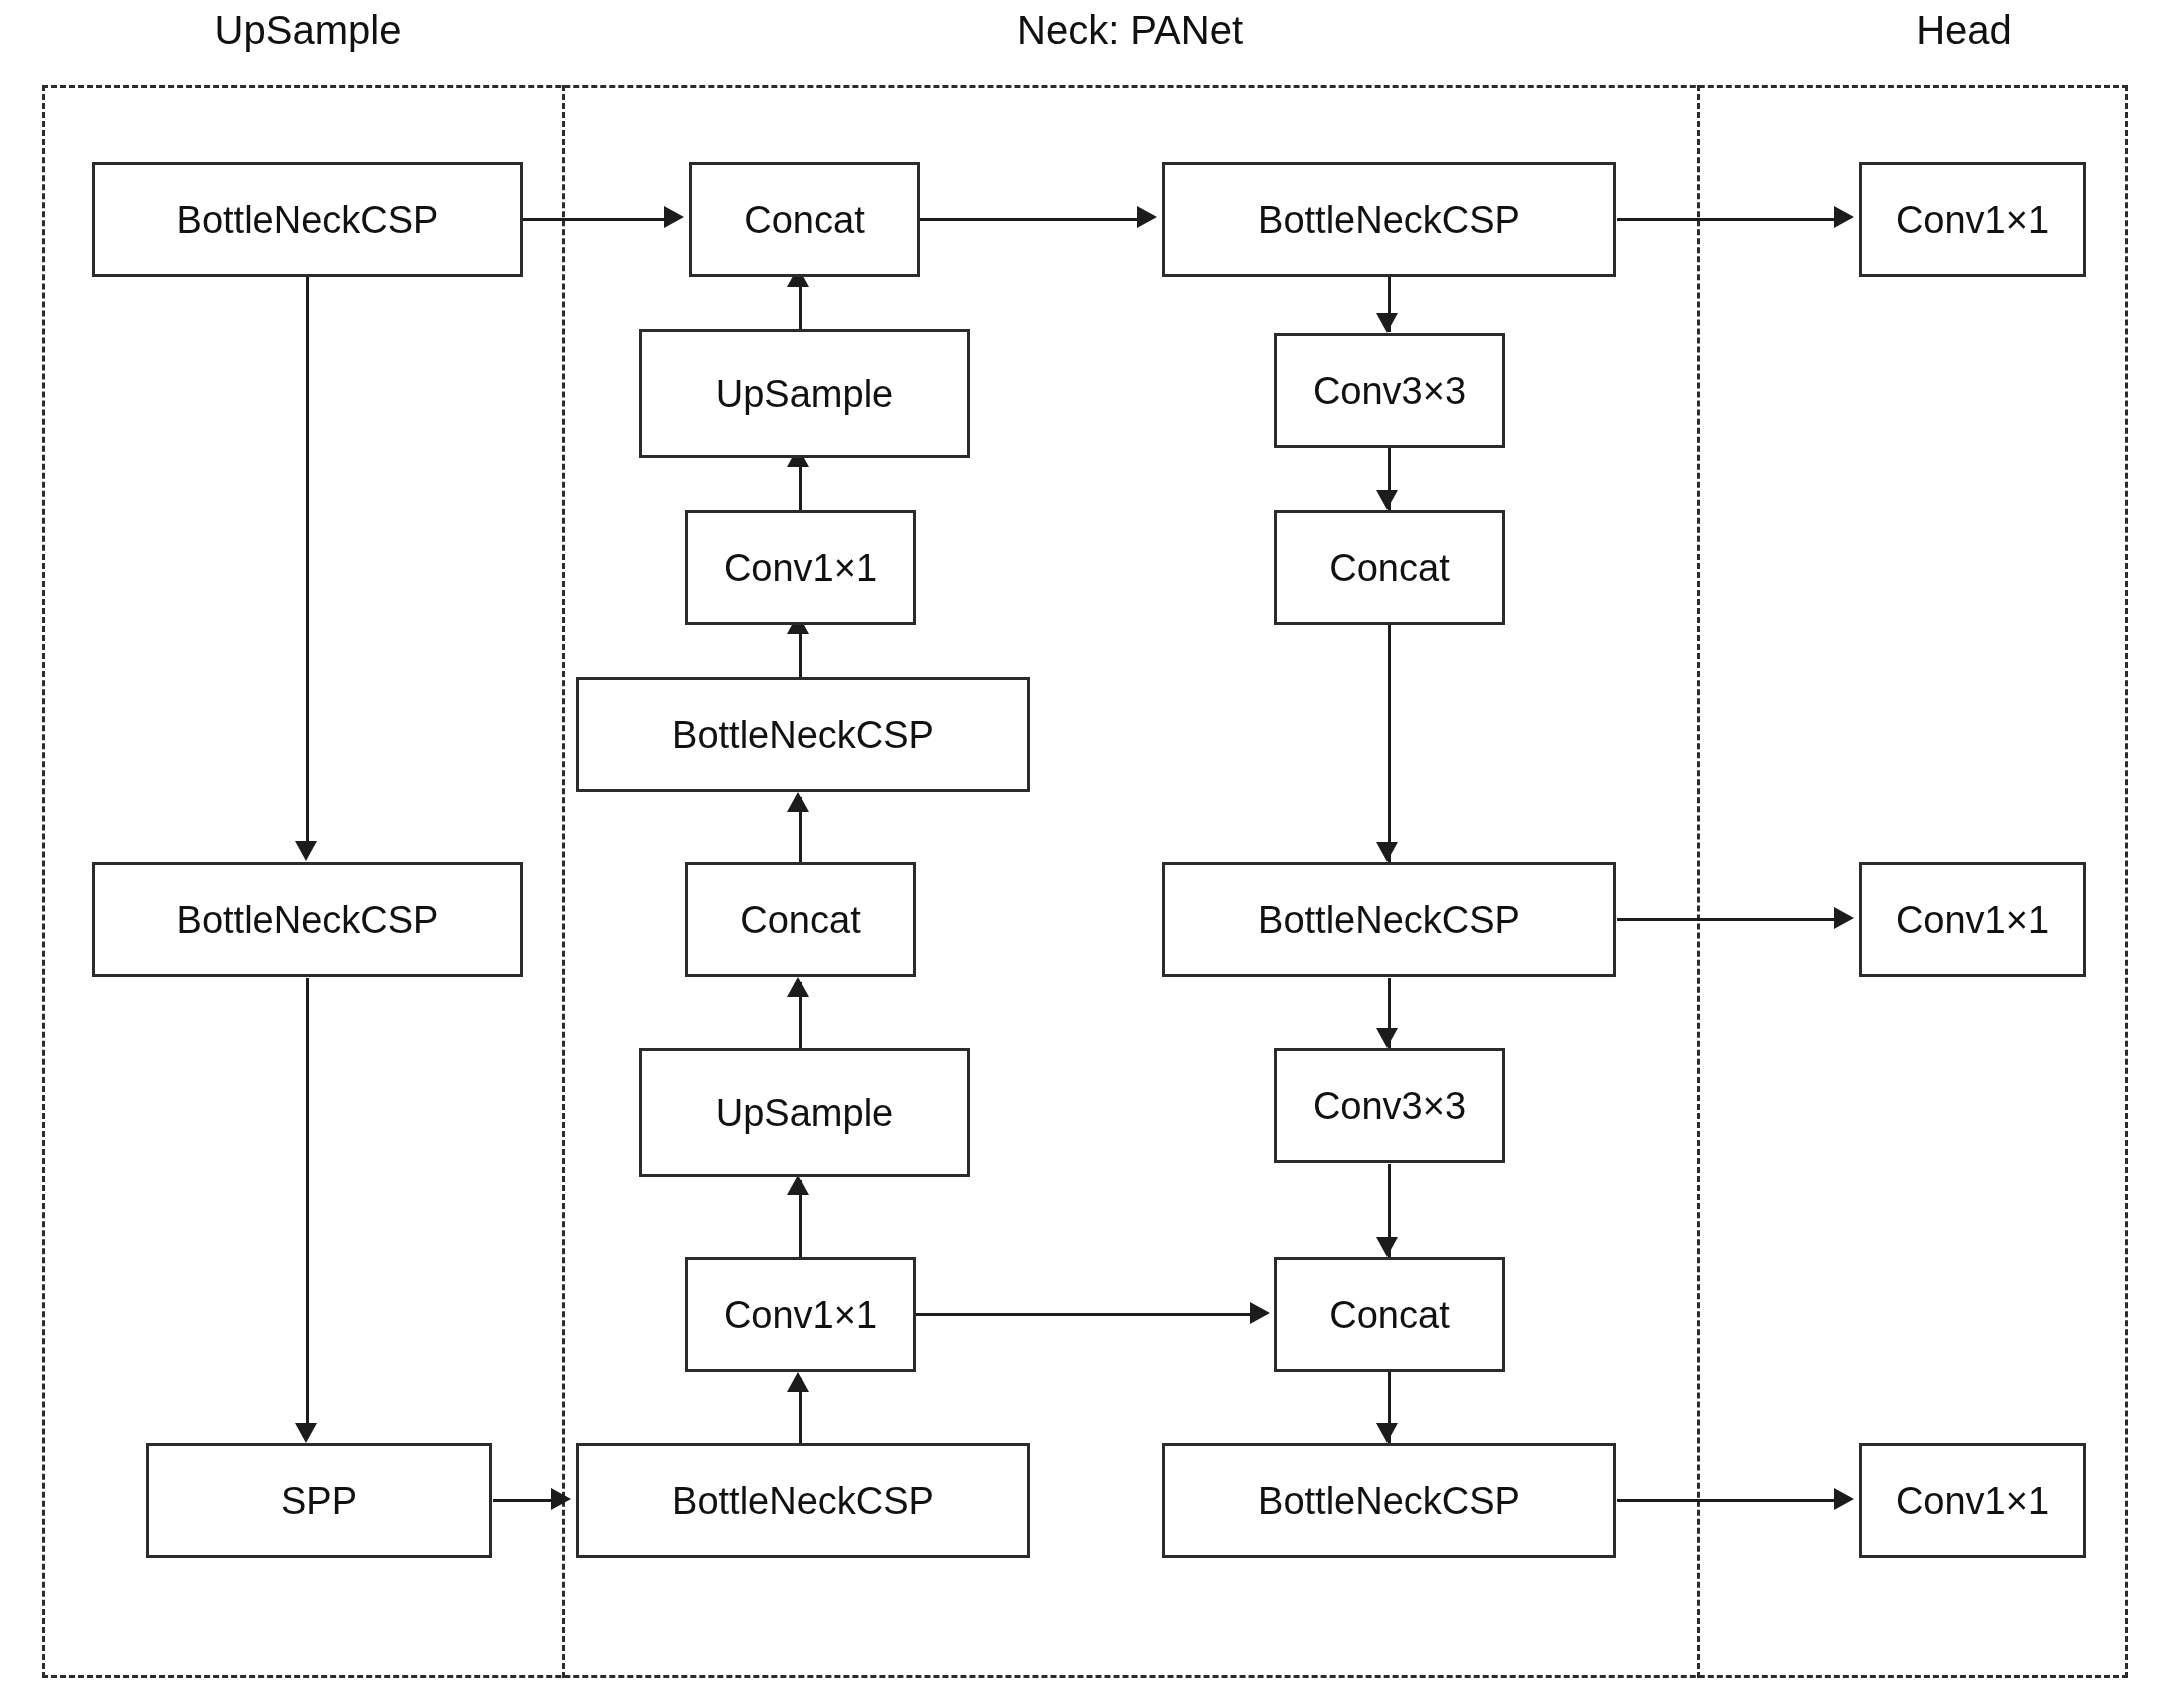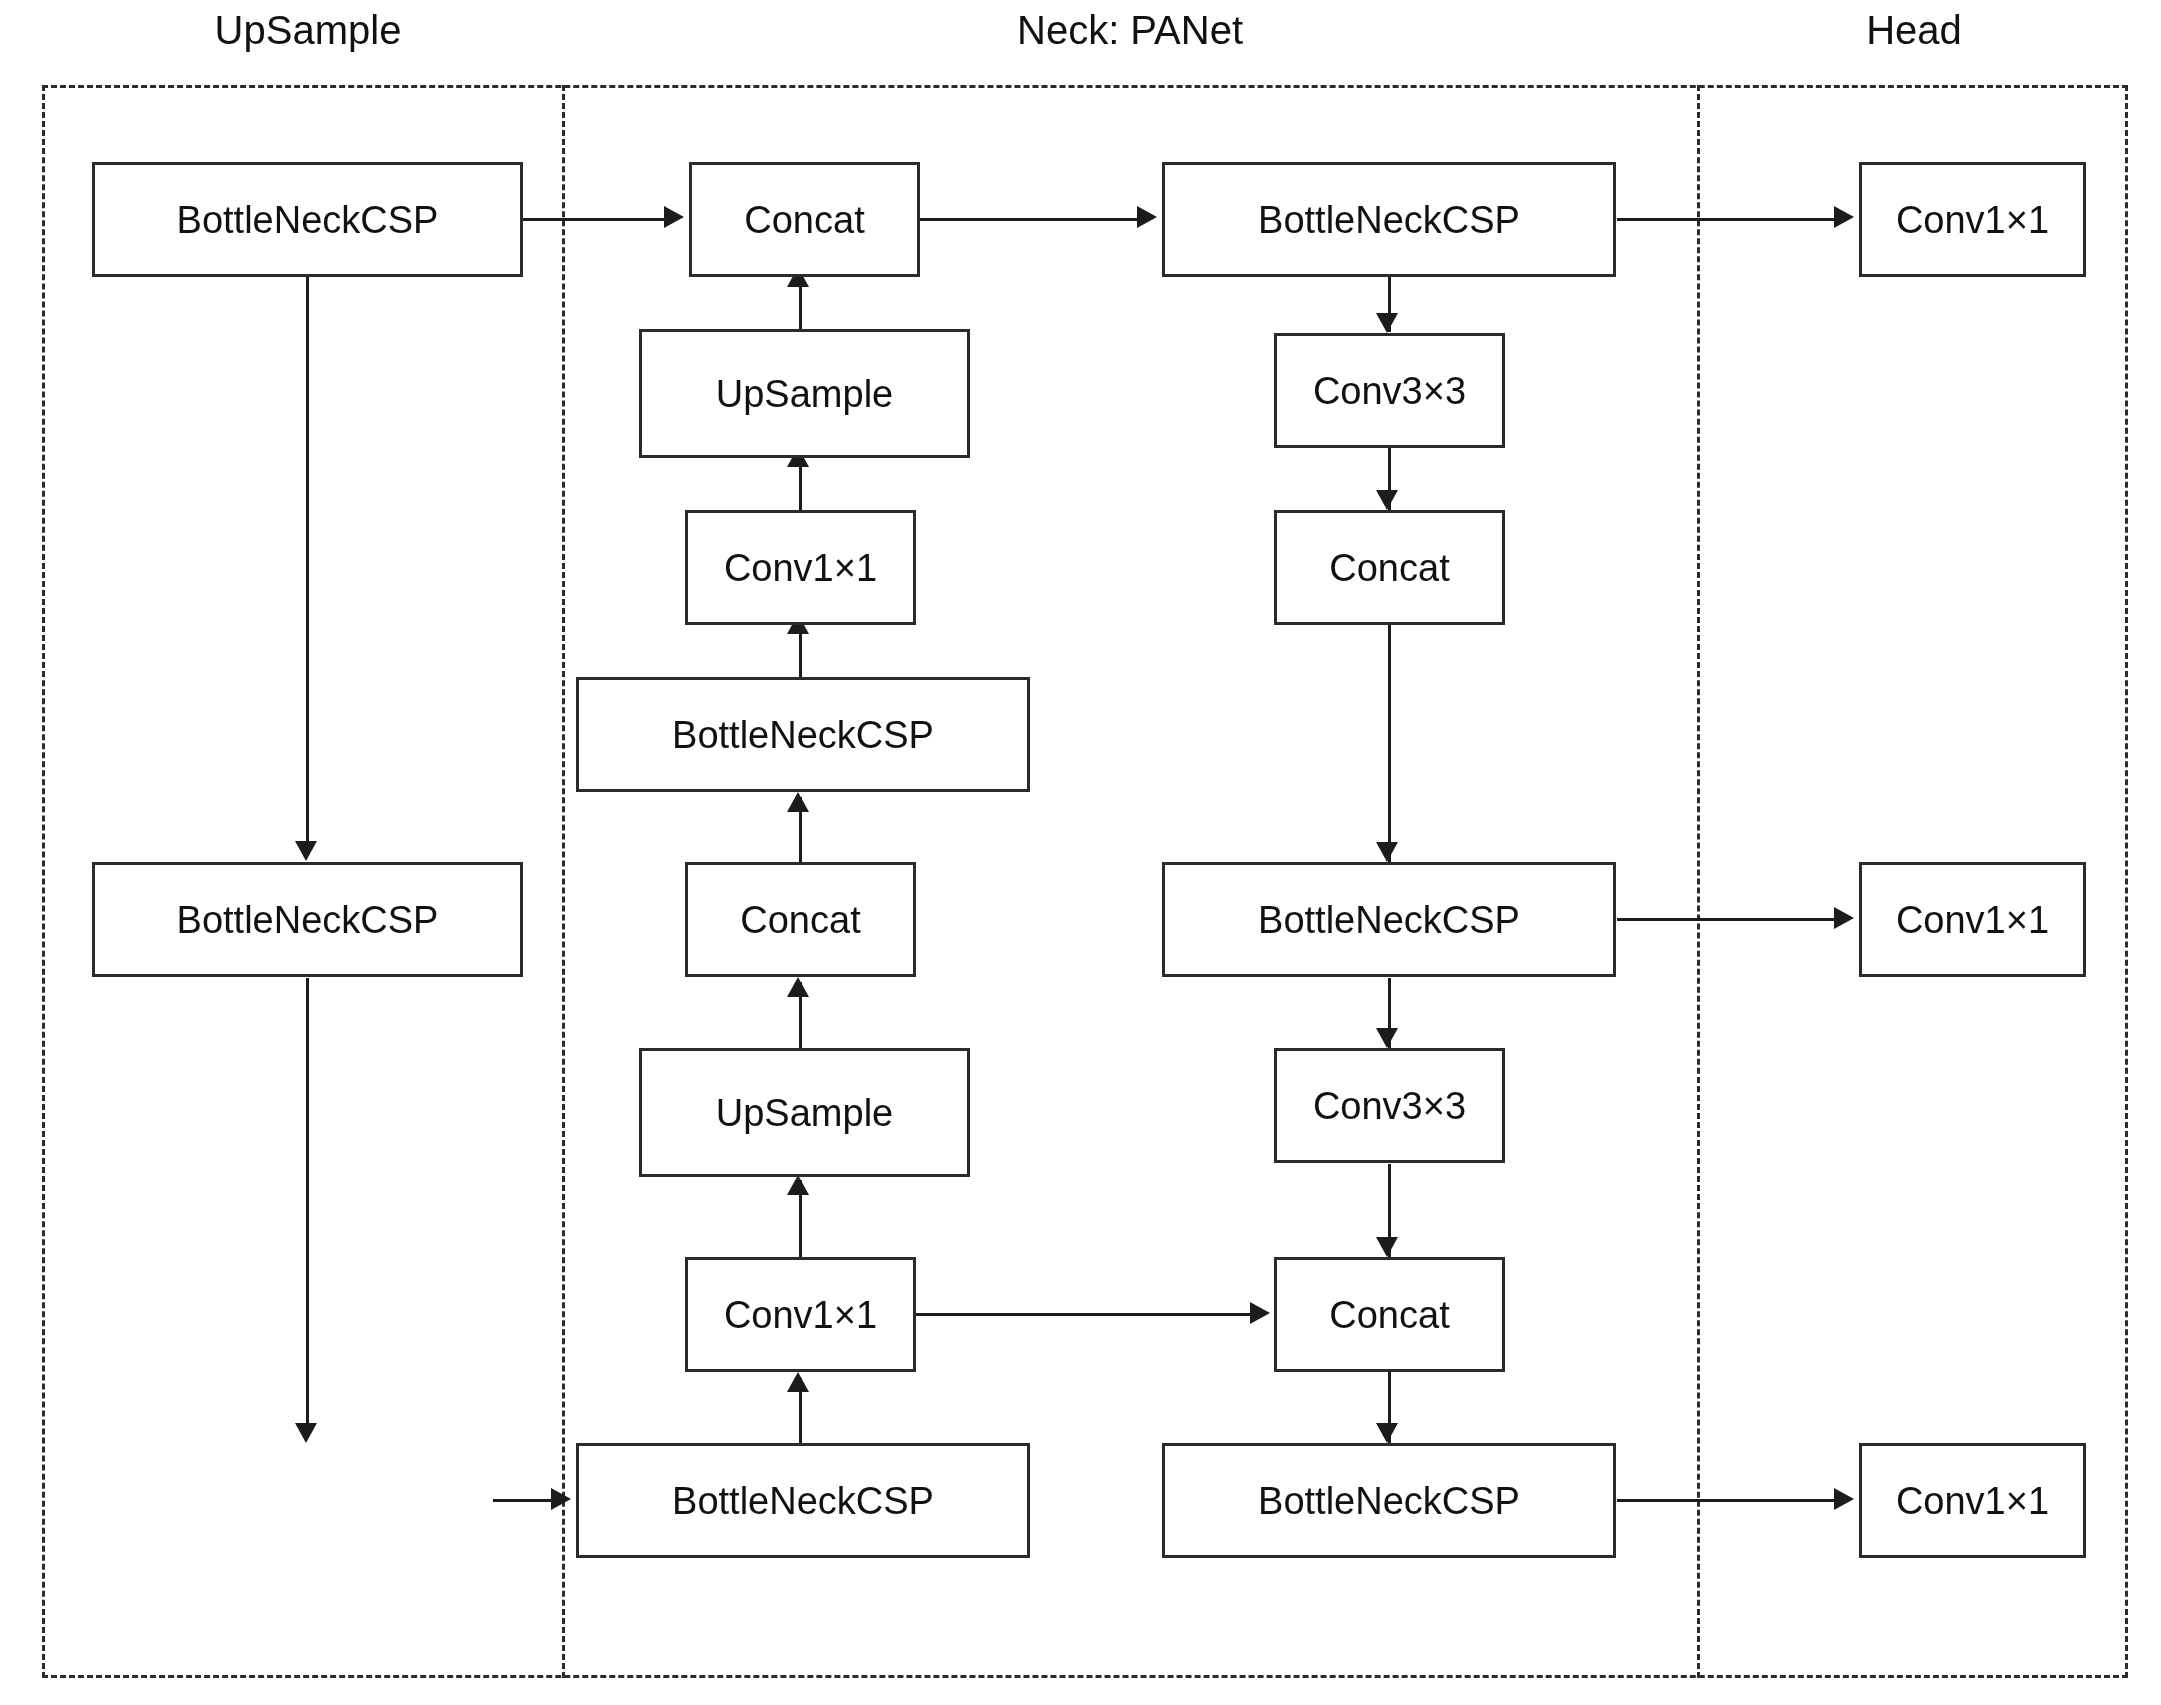--- a/index.html
+++ b/index.html
@@ -65,21 +65,21 @@
     border-left:20px solid #1c1c1c;
   }
 </style>
 </head>
 <body>
 
 <div id="stage">
 
   <div class="sec-label" style="left:308px;top:7.7px;">UpSample</div>
   <div class="sec-label" style="left:1130px;top:7.7px;">Neck: PANet</div>
-  <div class="sec-label" style="left:1914px;top:7.7px;">Head</div>
+  <div class="sec-label" style="left:1964px;top:7.7px;">Head</div>
 
   <div class="outer-dash" style="left:42px;top:85px;width:2086px;height:1593px;"></div>
 
   <div class="div-dash" style="left:562px;top:85px;height:1593px;"></div>
   <div class="div-dash" style="left:1697px;top:85px;height:1593px;"></div>
 
   <div class="edge-h" style="left:523px;top:218px;width:146px;"></div>
   <div class="arrow right" style="left:664px;top:206px;"></div>
 
   <div class="edge-v" style="left:306px;top:277px;height:565px;"></div>
@@ -142,20 +142,21 @@
   <div class="edge-h" style="left:1617px;top:918px;width:222px;"></div>
   <div class="arrow right" style="left:1834px;top:907px;"></div>
 
   <div class="edge-h" style="left:1617px;top:1499px;width:222px;"></div>
   <div class="arrow right" style="left:1834px;top:1488px;"></div>
 
   <div class="node" style="left:92px;top:162px;width:431px;height:115px;">BottleNeckCSP</div>
 
   <div class="node" style="left:92px;top:862px;width:431px;height:115px;">BottleNeckCSP</div>
 
+  <div class="node" style="left:146px;top:1443px;width:346px;height:115px;">SPP</div>
 
   <div class="node" style="left:689px;top:162px;width:231px;height:115px;">Concat</div>
 
   <div class="node" style="left:639px;top:329px;width:331px;height:129px;">UpSample</div>
 
   <div class="node" style="left:685px;top:510px;width:231px;height:115px;">Conv1×1</div>
 
   <div class="node" style="left:576px;top:677px;width:454px;height:115px;">BottleNeckCSP</div>
 
   <div class="node" style="left:685px;top:862px;width:231px;height:115px;">Concat</div>

